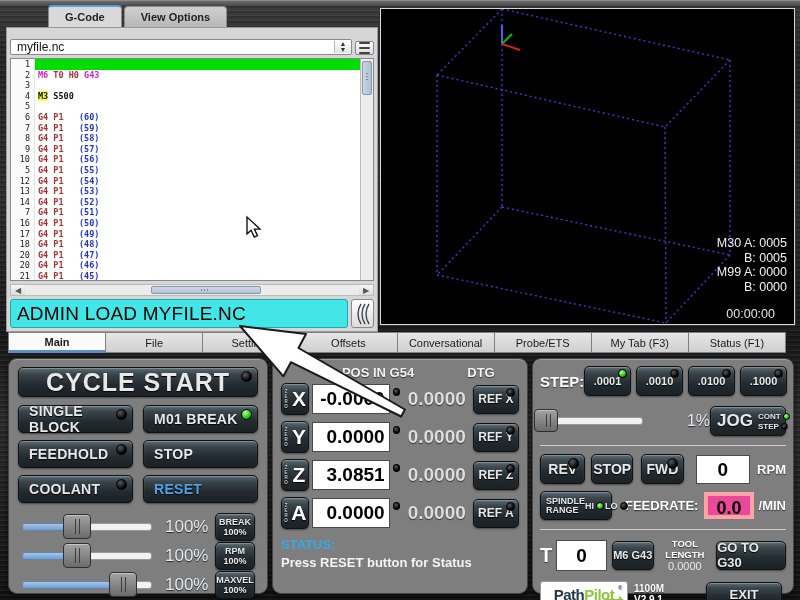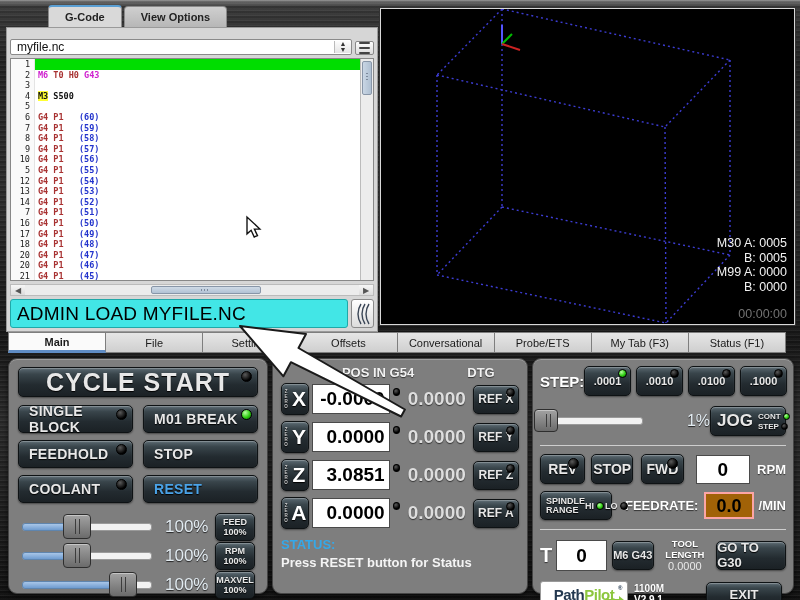--- a/index.html
+++ b/index.html
@@ -68,21 +68,21 @@
   }
   .swapbtn { width:23px; margin-left:3px; border:1px solid #8a8a8a; border-radius:3px; background:linear-gradient(180deg,#fff,#dcdcdc); display:flex; align-items:center; justify-content:center; }
 
   
   .preview {
     position:absolute; left:380px; top:8px; width:415px; height:317px;
     background:#000; border:1px solid #d8d8d8; box-shadow:0 0 0 1px #333;
   }
   .preview svg.wire { position:absolute; left:0; top:0; }
   .ovl { position:absolute; right:7px; top:227px; text-align:right; color:#f2f2f2; font-size:12.5px; line-height:14.6px; }
-  .timer { position:absolute; right:7px; bottom:3px; color:#737373; font-size:12.5px; }
+  .timer { position:absolute; right:19px; bottom:3px; color:#e5e5e5; font-size:12.5px; }
 
   
   .navtabs { position:absolute; left:8px; top:332px; width:778px; height:21px; display:flex; }
   .navtab {
     flex:1; background:linear-gradient(180deg,#e6e6e6,#cfcfcf); border:1px solid #7e7e7e; border-left:none;
     font-size:11px; color:#1a1a1a; display:flex; align-items:center; justify-content:center;
   }
   .navtab:first-child { border-left:1px solid #7e7e7e; }
   .navtab.active { background:#fafafa; border-bottom:3px solid #5f8cc4; font-weight:bold; }
 
@@ -161,21 +161,21 @@
   .rev { width:50px; } .stp { width:46px; margin-left:6px; } .fwd { width:47px; margin-left:8px; }
   .rpmbox { width:60px; height:29px; background:#fff; border:1px solid #4a4a4a; margin-left:12px; font-size:19px; font-weight:bold; text-align:center; line-height:27px; color:#000;}
   .rpmlbl { font-size:13px; font-weight:bold; color:#fff; margin-left:7px; text-shadow:0 1px 1px #333;}
   .row4 { margin-top:7px; }
   .rangebtn { width:72px; height:29px; padding:0 5px; justify-content:space-between; }
   .rangelbls { font-size:9px; line-height:9px; }
   .rangemodes { display:flex; flex-direction:row; gap:1px; }
   .rmode { display:flex; align-items:center; font-size:9px; gap:2px; }
   .rmode .led { width:8px; height:8px; }
   .feedlbl { font-size:13px; font-weight:bold; color:#fff; margin-left:13px; text-shadow:0 1px 1px #333;}
-  .feedbox { width:64px; height:27px; background:#a16207; border:2px solid #fca5a5; margin-left:6px; font-size:18px; font-weight:bold; text-align:center; line-height:25px; color:#000;}
+  .feedbox { width:64px; height:27px; background:#ec4899; border:4px solid #fca5a5; margin-left:6px; font-size:18px; font-weight:bold; text-align:center; line-height:25px; color:#000;}
   .feedunit { font-size:13px; font-weight:bold; color:#fff; margin-left:5px; text-shadow:0 1px 1px #333;}
   .toolrow { margin-top:2px; }
   .tlbl { font-size:20px; font-weight:bold; color:#fff; width:12px; text-shadow:0 1px 1px #333;}
   .tbox { width:54px; height:31px; background:#fff; border:1px solid #4a4a4a; margin-left:4px; font-size:19px; font-weight:bold; text-align:center; line-height:29px; color:#000;}
   .m6btn { width:44px; height:29px; justify-content:center; font-size:11px; margin-left:5px; }
   .tlen { width:58px; text-align:center; margin-left:4px; }
   .tlenlbl { font-size:9.5px; font-weight:bold; color:#fff; text-shadow:0 1px 1px #333;}
   .tlenval { font-size:11px; color:#e8e8e8; }
   .gotobtn { width:74px; height:29px; justify-content:center; font-size:13px; margin-left:4px; }
   .brandrow { margin-top:9px; }
@@ -324,21 +324,21 @@
       </div>
     <div class="sliders" id="slider-rows">
         <div class="slrow">
           <div class="slider">
             <div class="sl-track"></div>
             <div class="sl-fill" style="width: 42%;"></div>
             <div class="sl-handle" style="left: calc(42% - 14px);"></div>
           </div>
           <span class="slpct">100%</span>
           <div class="dkbtn slbtn">
-            <div>FEED</div>
+            <div>BREAK</div>
             <div>100%</div>
           </div>
         </div>
         <div class="slrow">
           <div class="slider">
             <div class="sl-track"></div>
             <div class="sl-fill" style="width: 42%;"></div>
             <div class="sl-handle" style="left: calc(42% - 14px);"></div>
           </div>
           <span class="slpct">100%</span>

